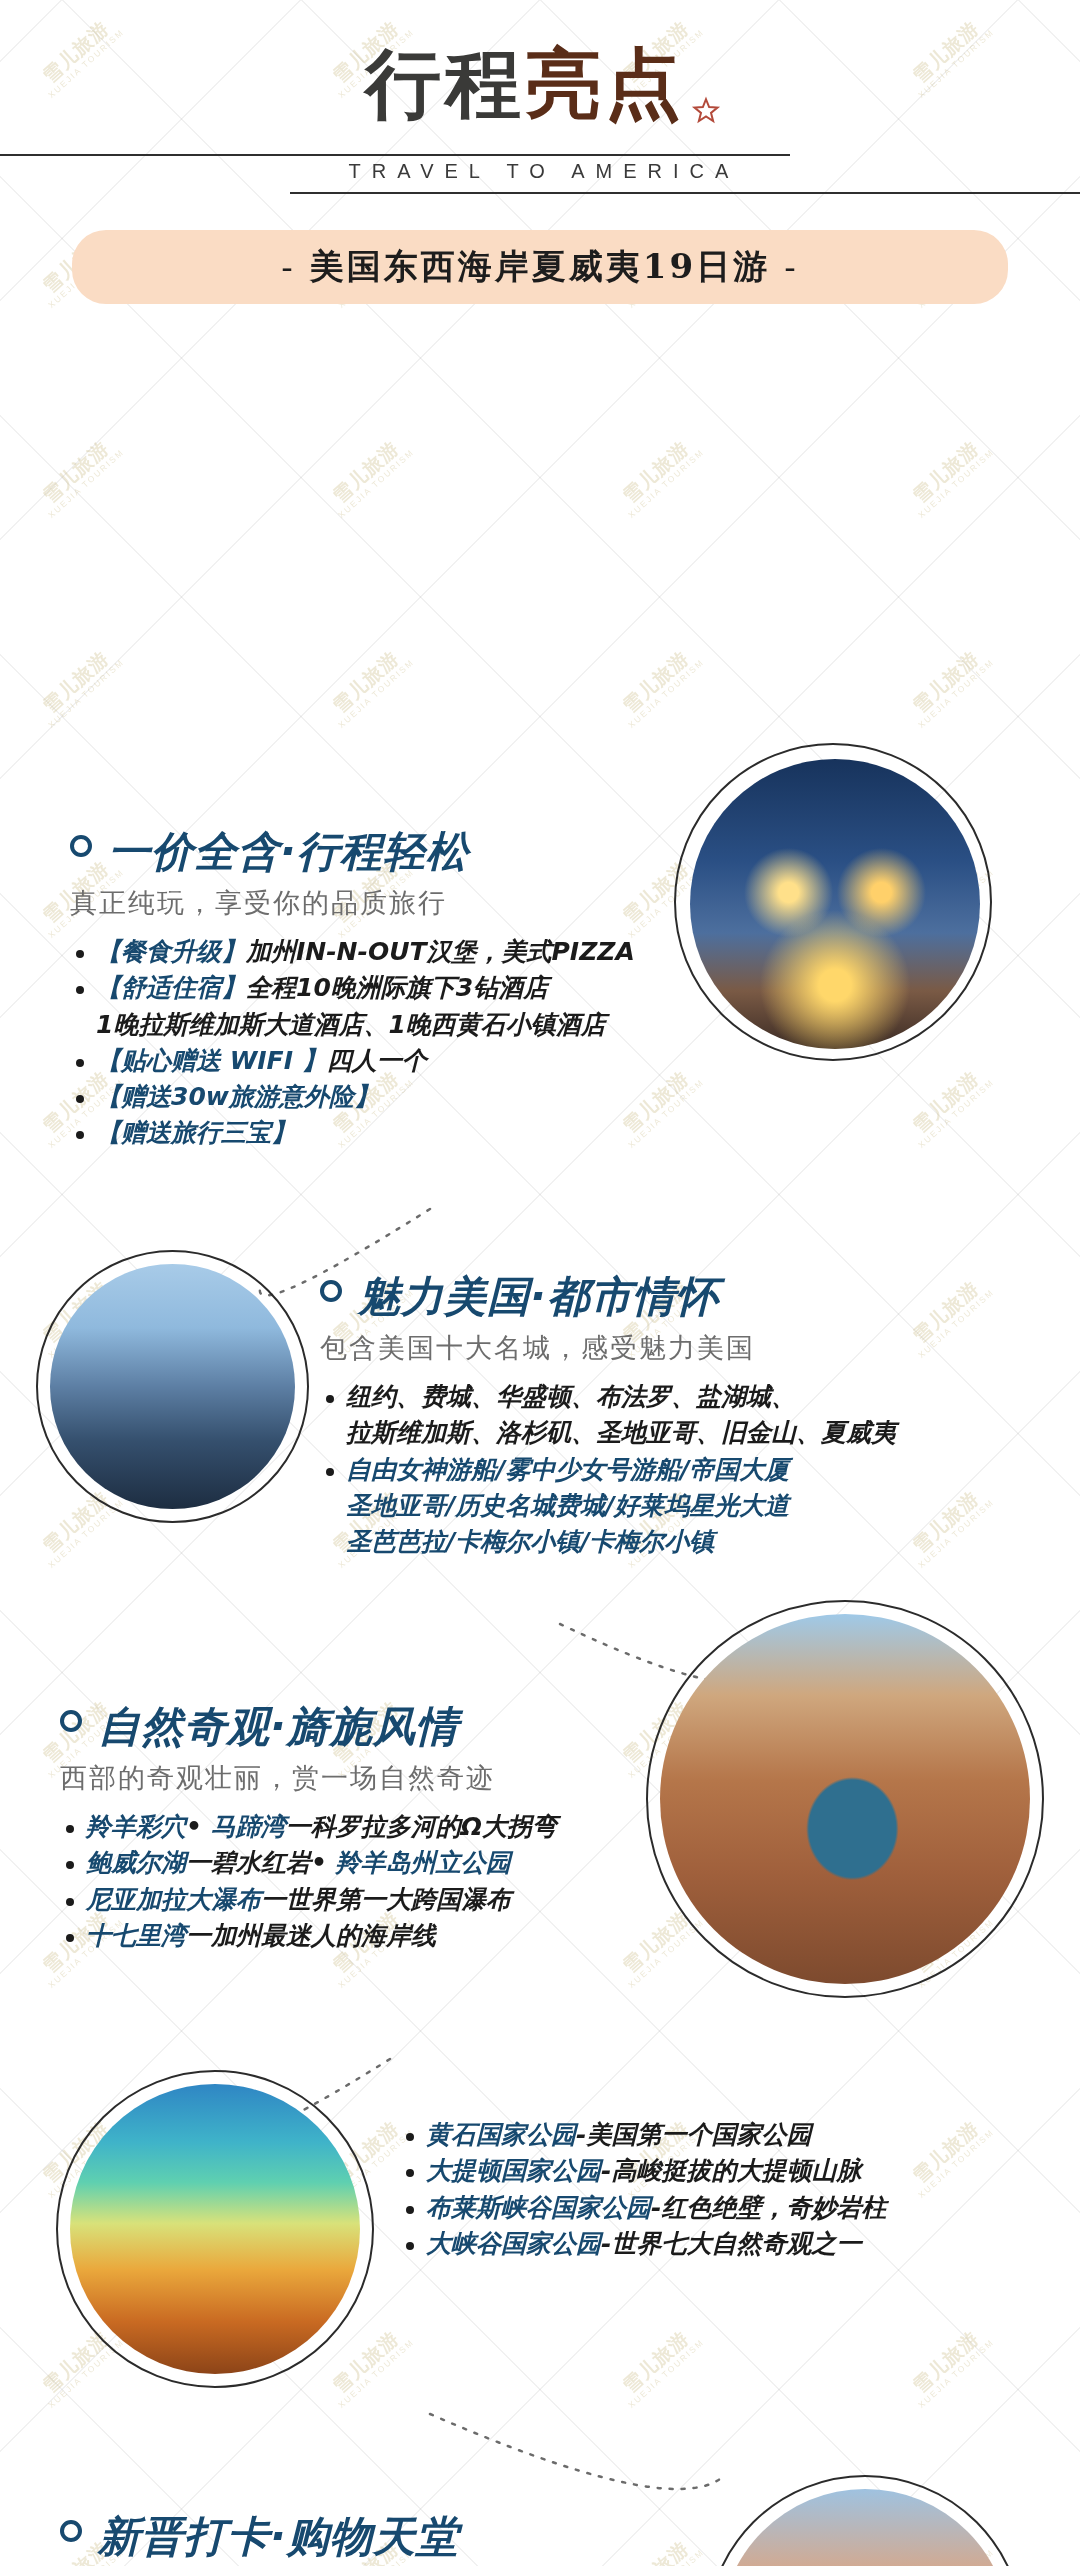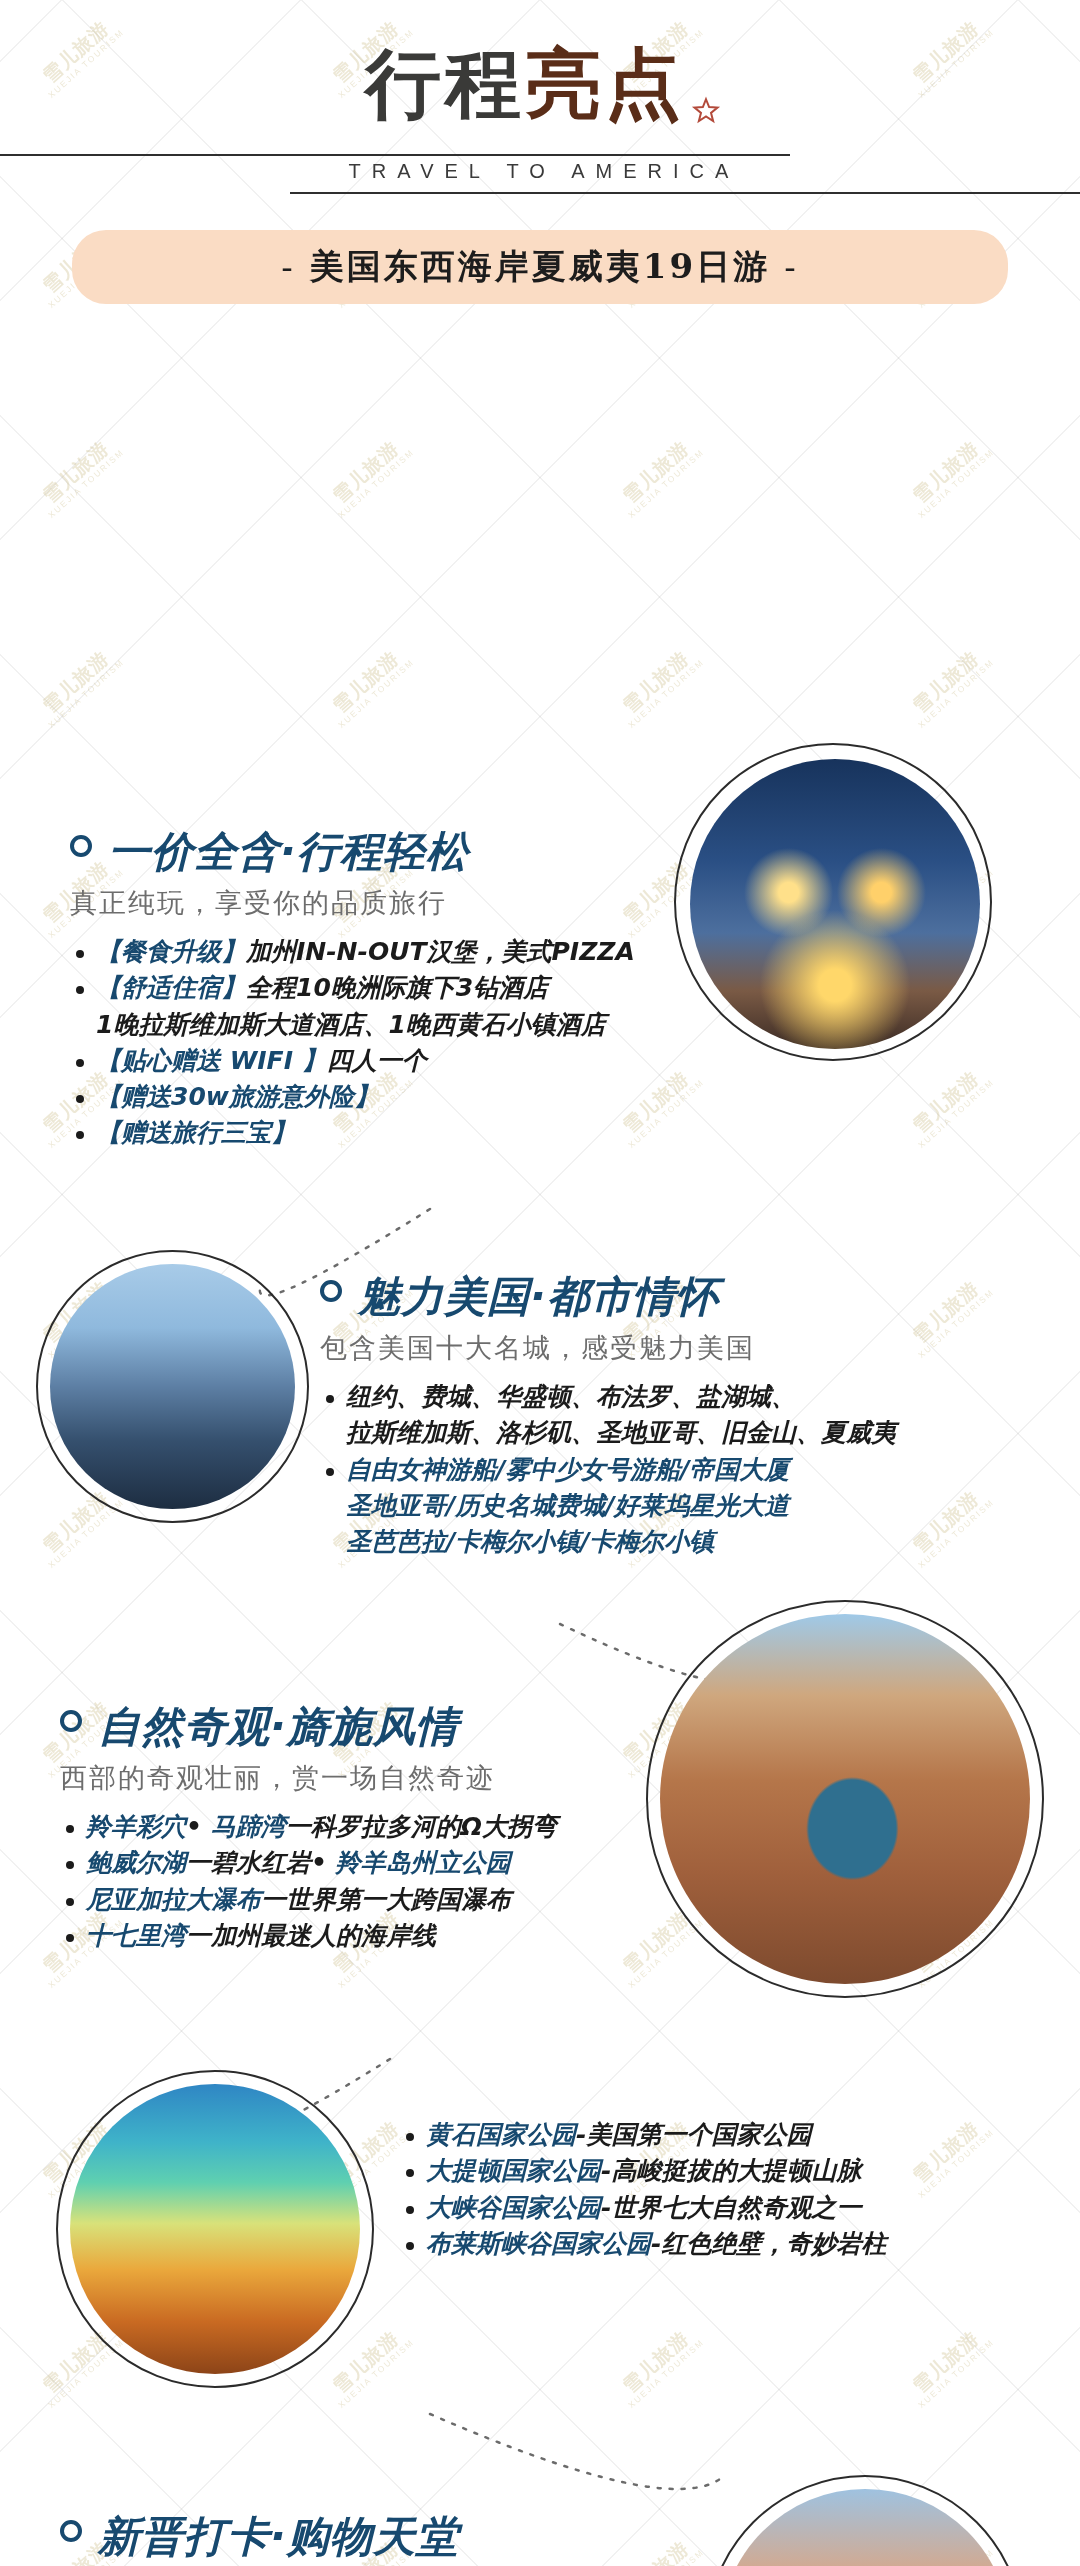--- a/index.html
+++ b/index.html
@@ -264,22 +264,22 @@
       <path d="M 280 40 Q 120 140 140 100" fill="none" stroke="#6b6b6b" stroke-width="2.5" stroke-dasharray="3 9" stroke-linecap="round"></path>
     </svg>
     <div class="photo" style="left: 70px; top: 1780px; width: 290px; height: 290px;">
       <div class="inner" style="background: linear-gradient(rgb(47, 134, 196) 0%, rgb(63, 179, 201) 20%, rgb(95, 208, 176) 34%, rgb(216, 226, 122) 48%, rgb(234, 168, 60) 64%, rgb(201, 106, 34) 82%, rgb(140, 68, 24) 100%);"></div>
     </div>
     <div class="ringline" style="left: 56px; top: 1766px; width: 318px; height: 318px;"></div>
     <div class="sec" style="position: absolute; left: 400px; top: 1800px; width: 640px;">
       <ul class="blist">
         <li><span class="hl">黄石国家公园</span><span>-美国第一个国家公园</span></li>
         <li><span class="hl">大提顿国家公园</span><span>-高峻挺拔的大提顿山脉</span></li>
+        <li><span class="hl">布莱斯峡谷国家公园</span><span>-红色绝壁，奇妙岩柱</span></li>
         <li><span class="hl">大峡谷国家公园</span><span>-世界七大自然奇观之一</span></li>
-        <li><span class="hl">布莱斯峡谷国家公园</span><span>-红色绝壁，奇妙岩柱</span></li>
       </ul>
     </div>
     <svg width="570" height="225" class="dashpath" style="left: 290px; top: 2070px;">
       <path d="M 140 40 Q 375 142.5 430 105" fill="none" stroke="#6b6b6b" stroke-width="2.5" stroke-dasharray="3 9" stroke-linecap="round"></path>
     </svg>
     <div class="photo" style="left: 720px; top: 2185px; width: 290px; height: 290px;">
       <div class="inner" style="background: radial-gradient(circle at 50% 62%, rgb(255, 215, 154) 0px, rgb(255, 215, 154) 10%, transparent 30%), linear-gradient(rgb(159, 194, 224) 0%, rgb(224, 163, 124) 35%, rgb(209, 118, 79) 58%, rgb(109, 63, 47) 80%, rgb(47, 32, 24) 100%);"></div>
     </div>
     <div class="ringline" style="left: 706px; top: 2171px; width: 318px; height: 318px;"></div>
     <div class="sec" style="position: absolute; left: 60px; top: 2210px; width: 640px;">

